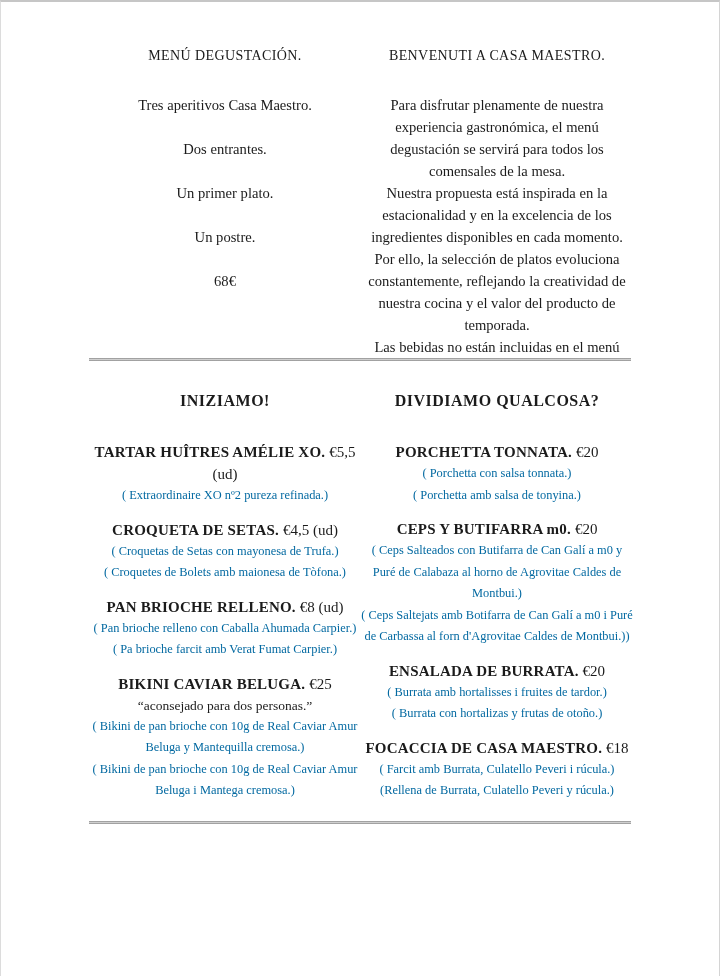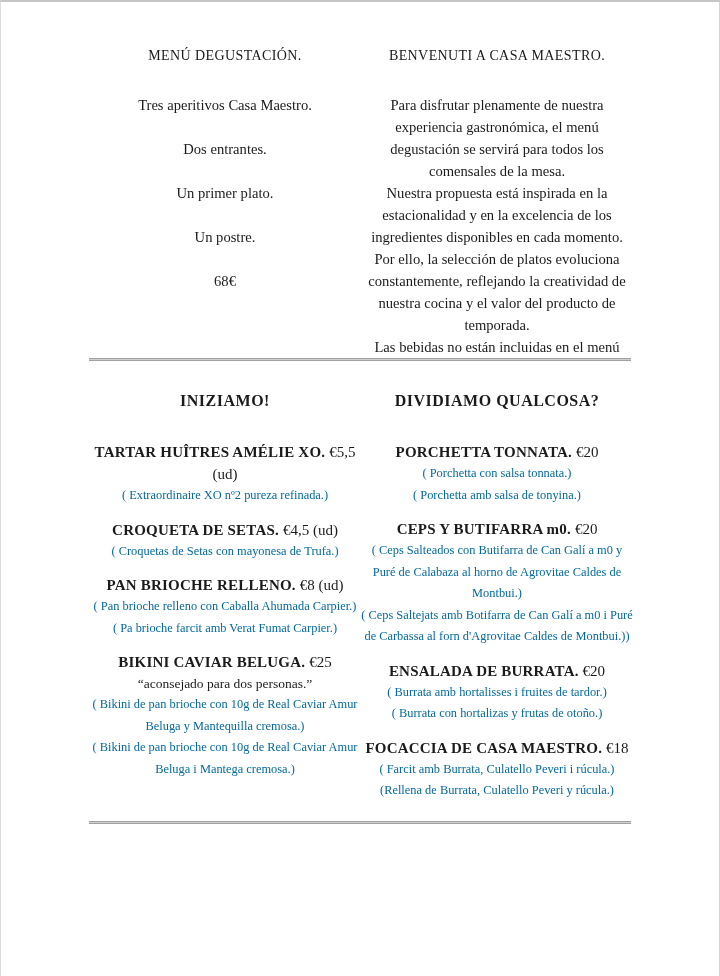--- a/index.html
+++ b/index.html
@@ -79,20 +79,21 @@
       <h2 class="section-title">INIZIAMO!</h2>
 
       <div class="item">
         <div class="item-title"><span>TARTAR HUÎTRES AMÉLIE XO.</span> <span class="item-price">€5,5 (ud)</span></div>
         <div class="note">( Extraordinaire XO nº2 pureza refinada.)</div>
       </div>
 
       <div class="item">
         <div class="item-title"><span>CROQUETA DE SETAS.</span> <span class="item-price">€4,5 (ud)</span></div>
         <div class="note">( Croquetas de Setas con mayonesa de Trufa.)</div>
+        <div class="note">( Croquetes de Bolets amb maionesa de Tòfona.)</div>
       </div>
 
 
       <div class="item">
         <div class="item-title"><span>PAN BRIOCHE RELLENO.</span> <span class="item-price">€8 (ud)</span></div>
         <div class="note">( Pan brioche relleno con Caballa Ahumada Carpier.)</div>
         <div class="note">( Pa brioche farcit amb Verat Fumat Carpier.)</div>
       </div>
 
       <div class="item">

